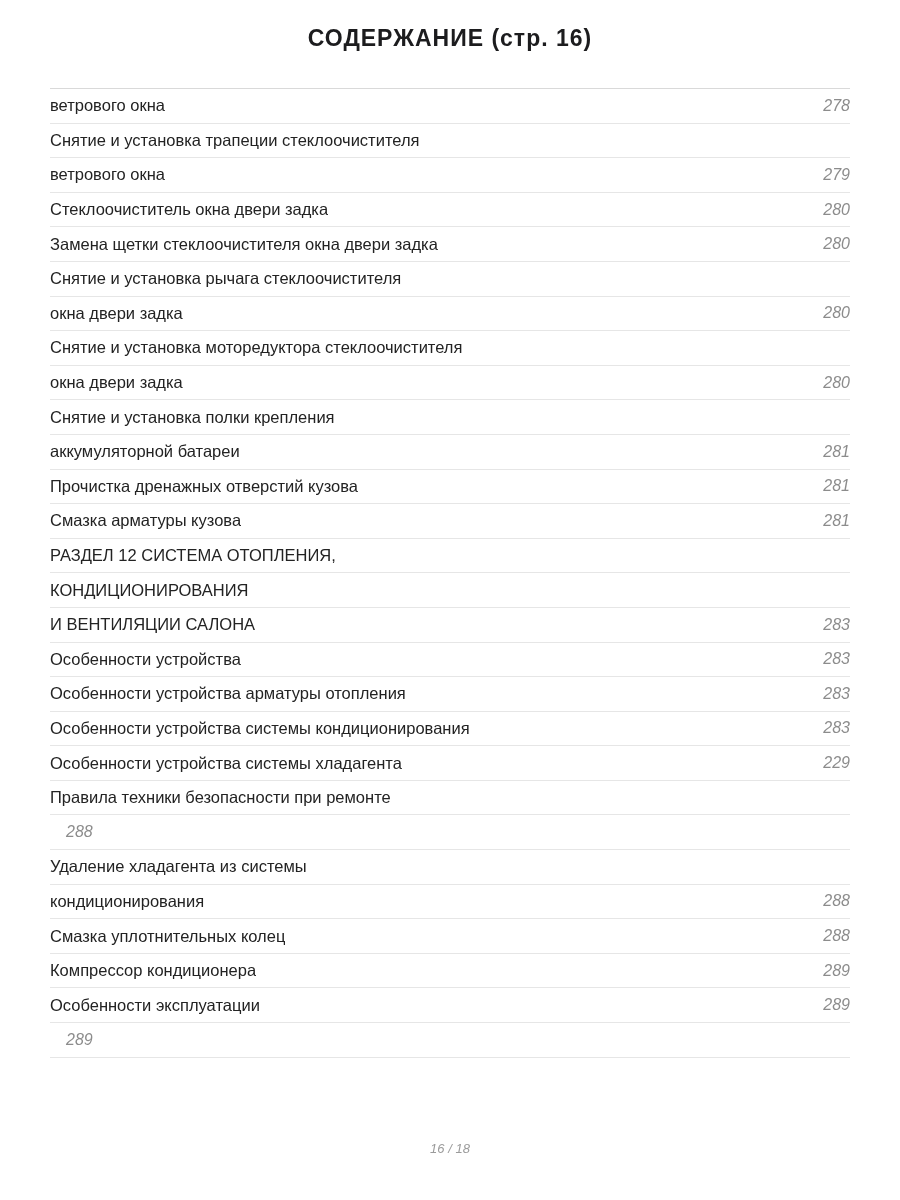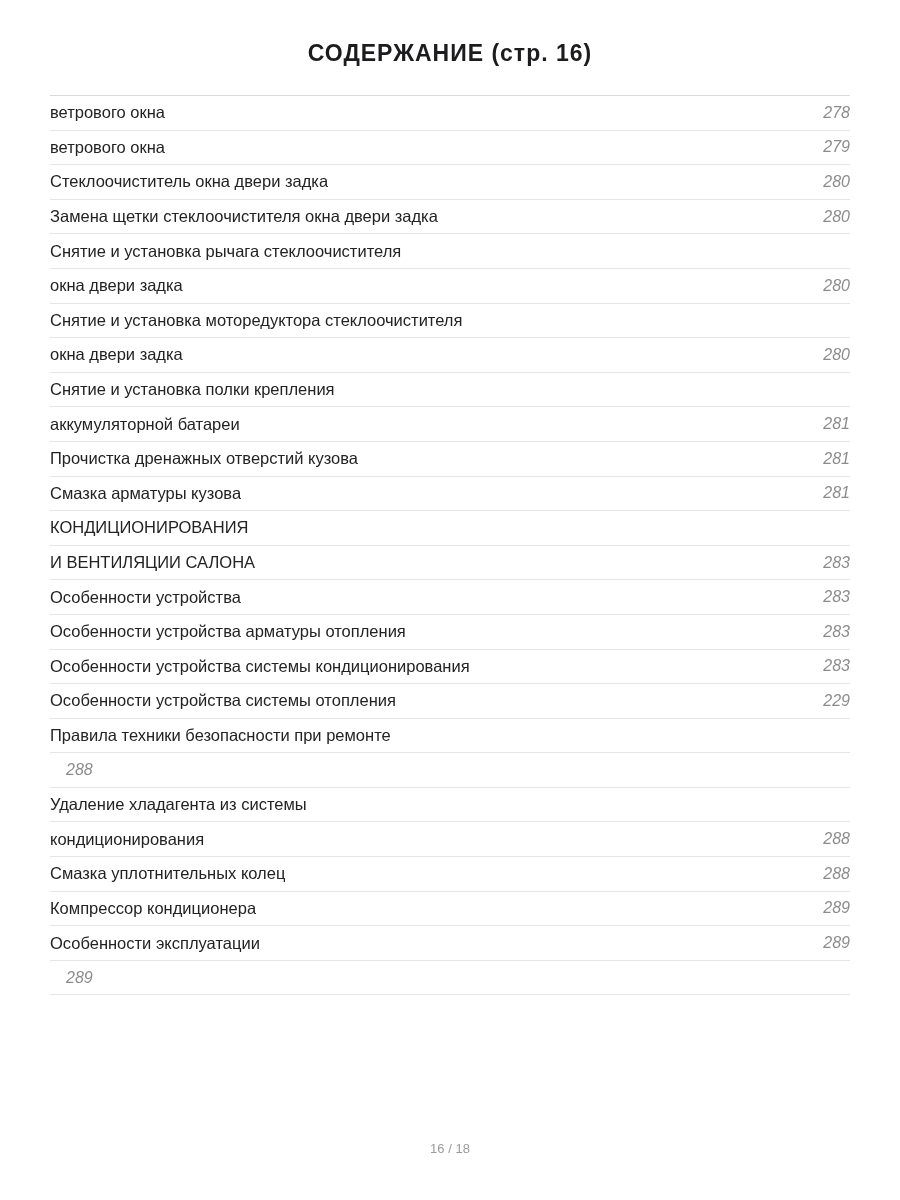--- a/index.html
+++ b/index.html
@@ -7,33 +7,33 @@
     margin: 0;
     padding: 0;
     background: #ffffff;
     font-family: "Liberation Sans", sans-serif;
   }
   .page {
     position: relative;
     width: 900px;
     height: 1200px;
     background: #ffffff;
-    padding: 40px 50px 0 50px;
+    padding: 25px 50px 0 50px;
     overflow: hidden;
   }
   .title {
     margin: 0;
     text-align: center;
     font-size: 23px;
     font-weight: 700;
     letter-spacing: 1px;
     color: #1c1c1e;
   }
   .toc-list {
-    margin-top: 28px;
+    margin-top: 36px;
     border-top: 1px solid #d9d9d9;
   }
   .toc-row {
     display: flex;
     justify-content: space-between;
     align-items: center;
     height: 34.6px;
     border-bottom: 1px solid #e6e6e6;
   }
   .toc-label {
@@ -50,34 +50,39 @@
     font-style: italic;
   }
   .footer {
     position: absolute;
     left: 0;
     bottom: 44px;
     width: 100%;
     text-align: center;
     font-size: 13px;
     color: #9b9b9b;
+    font-style: italic;
   }
 </style>
 </head>
 <body>
 
 <div class="page">
   <h1 class="title">СОДЕРЖАНИЕ (стр. 16)</h1>
 
   <div class="toc-list">
   <div class="toc-row">
     <span class="toc-label">ветрового окна</span>
     <span class="toc-page">278</span>
   </div>
 
+  <div class="toc-row">
+    <span class="toc-label">Снятие и установка трапеции стеклоочистителя</span>
+    <span class="toc-page"></span>
+  </div>
 
   <div class="toc-row">
     <span class="toc-label">ветрового окна</span>
     <span class="toc-page">279</span>
   </div>
 
   <div class="toc-row">
     <span class="toc-label">Стеклоочиститель окна двери задка</span>
     <span class="toc-page">280</span>
   </div>
@@ -120,20 +125,24 @@
   <div class="toc-row">
     <span class="toc-label">Прочистка дренажных отверстий кузова</span>
     <span class="toc-page">281</span>
   </div>
 
   <div class="toc-row">
     <span class="toc-label">Смазка арматуры кузова</span>
     <span class="toc-page">281</span>
   </div>
 
+  <div class="toc-row">
+    <span class="toc-label">РАЗДЕЛ 12 СИСТЕМА ОТОПЛЕНИЯ,</span>
+    <span class="toc-page"></span>
+  </div>
 
   <div class="toc-row">
     <span class="toc-label">КОНДИЦИОНИРОВАНИЯ</span>
     <span class="toc-page"></span>
   </div>
 
   <div class="toc-row">
     <span class="toc-label">И ВЕНТИЛЯЦИИ САЛОНА</span>
     <span class="toc-page">283</span>
   </div>
@@ -147,21 +156,21 @@
     <span class="toc-label">Особенности устройства арматуры отопления</span>
     <span class="toc-page">283</span>
   </div>
 
   <div class="toc-row">
     <span class="toc-label">Особенности устройства системы кондиционирования</span>
     <span class="toc-page">283</span>
   </div>
 
   <div class="toc-row">
-    <span class="toc-label">Особенности устройства системы отопления</span>
+    <span class="toc-label">Особенности устройства системы хладагента</span>
     <span class="toc-page">229</span>
   </div>
 
   <div class="toc-row">
     <span class="toc-label">Правила техники безопасности при ремонте</span>
     <span class="toc-page"></span>
   </div>
 
   <div class="toc-row">
     <span class="toc-page">288</span>

